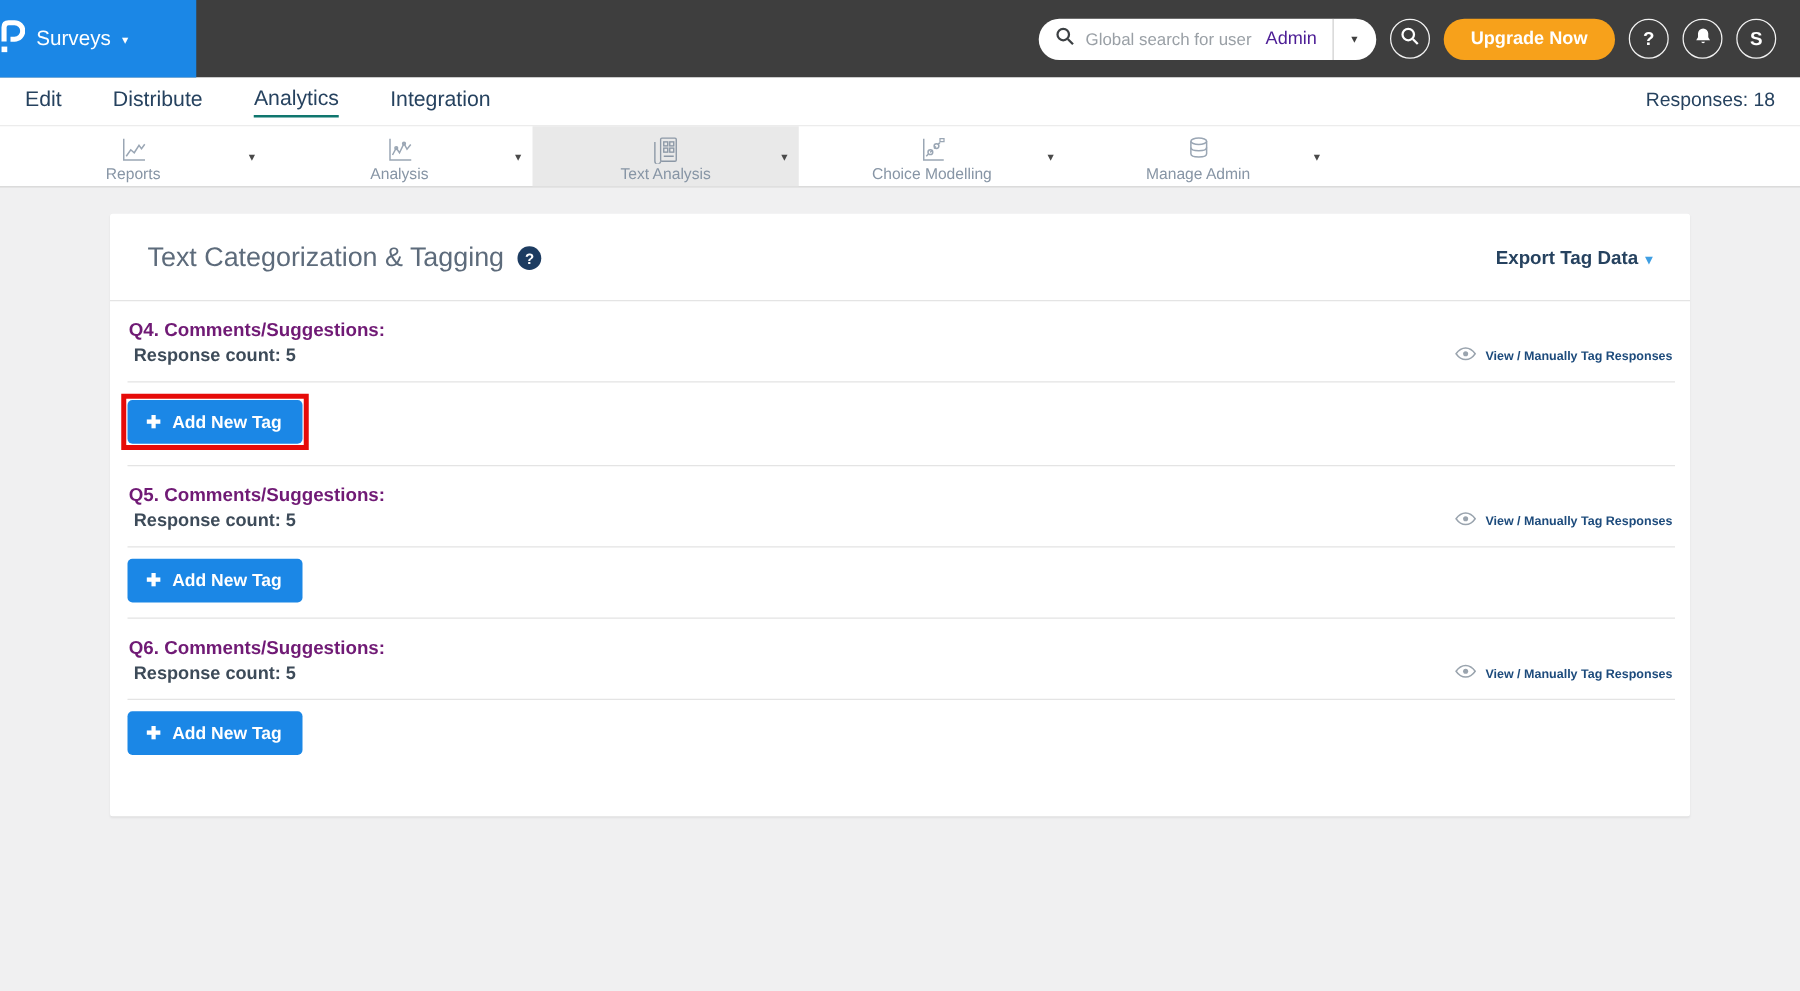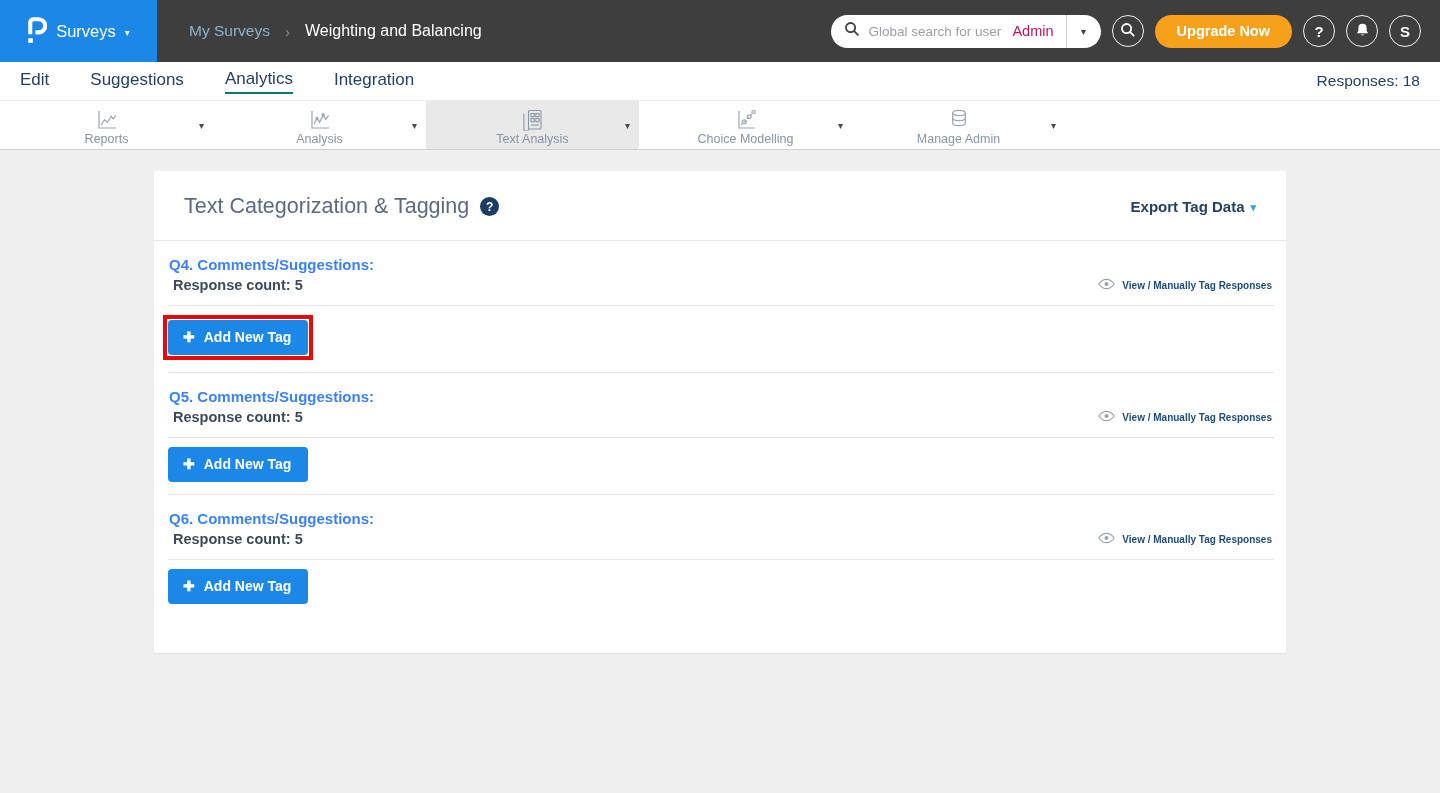--- a/index.html
+++ b/index.html
@@ -2,34 +2,34 @@
 <html><head>
 <meta charset="utf-8">
 <style>
   * { margin:0; padding:0; box-sizing:border-box; }
   html,body { width:1440px; height:793px; overflow:hidden; background:#f0f0f1;
     font-family:"Liberation Sans", sans-serif; }
 
   
   .topbar { height:62px; background:#3e3e3e; display:flex; align-items:center; }
   .brand { width:157px; height:62px; background:#1b87e6; display:flex; align-items:center;
-    justify-content:center; gap:9px; cursor:pointer; flex-shrink:0; }
+    gap:9px; cursor:pointer; flex-shrink:0; }
   .brand .blabel { color:#fff; font-size:16.5px; }
   .brand .caret { color:#fff; font-size:10px; padding-top:2px; }
   .crumbs { display:flex; align-items:center; gap:15px; margin-left:32px; }
   .crumb-parent { color:#8fb2cc; font-size:15.5px; text-decoration:none; cursor:pointer; }
   .crumb-sep { color:#8f8f8f; font-size:15px; }
   .crumb-cur { color:#ffffff; font-size:16px; }
   .top-right { margin-left:auto; display:flex; align-items:center; gap:11px; padding-right:19px; }
   .searchpill { display:flex; align-items:center; background:#fff; height:33px;
     border-radius:17px; padding-left:13px; overflow:hidden; }
   .searchpill input { border:none; outline:none; width:138px; margin-left:8px;
     font-size:13.5px; color:#701a75; font-family:"Liberation Sans", sans-serif; }
   .searchpill input::placeholder { color:#9aa0a6; }
-  .scope { font-size:14.5px; color:#be185d; margin:0 12px 0 6px; cursor:pointer; }
+  .scope { font-size:14.5px; color:#4c1d95; margin:0 12px 0 6px; cursor:pointer; }
   .vsep { width:1px; height:33px; background:#cfcfcf; }
   .pillcaret { width:34px; text-align:center; color:#3f3f3f; font-size:10px; cursor:pointer; }
   .cbtn { width:32px; height:32px; border-radius:50%; border:1.6px solid #f2f2f2;
     color:#fff; display:flex; align-items:center; justify-content:center;
     font-size:15px; font-weight:bold; cursor:pointer; }
   .upgrade { height:33px; border:none; border-radius:17px; background:#f7a11b; color:#fff;
     font-weight:bold; font-size:14.5px; padding:0 22px; cursor:pointer;
     font-family:"Liberation Sans", sans-serif; }
 
   
@@ -45,36 +45,36 @@
   .tab { width:213px; position:relative; display:flex; flex-direction:column;
     align-items:center; justify-content:center; padding-top:3px; cursor:pointer; }
   .tab.active { background:#e9e9e9; }
   .tab .tlabel { font-size:12.5px; color:#8795a5; margin-top:1px; }
   .tab .tcaret { position:absolute; right:9px; top:50%; transform:translateY(-42%);
     color:#4a4a4a; font-size:10px; }
   .ticon { height:24px; display:flex; align-items:flex-end; }
 
   
   .content { padding-top:21px; }
-  .card { width:1132px; margin:0 auto; background:#fff; border-radius:2px;
+  .card { width:1264px; margin:0 auto; background:#fff; border-radius:2px;
     box-shadow:0 1px 2px rgba(0,0,0,0.07); padding-bottom:37px; }
   .cardhead { display:flex; align-items:center; justify-content:space-between;
     padding:23px 30px 21px 30px; }
   .cardtitle { display:flex; align-items:center; gap:11px; font-size:21.5px; color:#5d6b7b; }
   .helpdot { width:19px; height:19px; border-radius:50%; background:#1d3c61; color:#fff;
     font-size:12px; font-weight:bold; display:flex; align-items:center; justify-content:center;
     cursor:pointer; }
   .export { font-size:15px; font-weight:bold; color:#26425f; cursor:pointer;
     display:flex; align-items:center; gap:6px; }
   .export .ecaret { color:#3f9ee2; font-size:11px; padding-top:2px; }
   .hr-full { border-top:1px solid #e4e4e4; }
   .sections { padding:0 12px 0 14px; }
   .hr { border-top:1px solid #e4e4e4; }
   .qrow { display:flex; justify-content:space-between; padding:13px 2px 9px 1px; }
-  .qtitle { font-size:15px; font-weight:bold; color:#3b82f6; line-height:21px; }
+  .qtitle { font-size:15px; font-weight:bold; color:#701a75; line-height:21px; }
   .qcount { font-size:14.5px; font-weight:bold; color:#3d4b59; line-height:21px; padding-left:4px; }
   .viewlink { align-self:flex-end; display:flex; align-items:center; gap:7px;
     margin-bottom:2px; cursor:pointer; }
   .viewlink .vtext { font-size:10px; font-weight:bold; color:#1d4b7c; }
   .btnrow { padding:9px 0 12px 0; }
   .addtag { display:inline-flex; align-items:center; gap:9px; background:#1b87e6; color:#fff;
     border:none; border-radius:4px; padding:9px 17px 10px 15px; font-size:14px; font-weight:bold;
     cursor:pointer; font-family:"Liberation Sans", sans-serif; }
   .addtag .plus { font-size:14px; font-weight:bold; }
   .redbox { display:inline-block; border:4px solid #e60b09; padding:1px; margin-left:-5px; }
@@ -86,25 +86,20 @@
   <div class="brand">
     <span>
       <svg width="20" height="27" viewBox="0 0 21 28">
         <path d="M3.4 19 V7 Q3.4 3.2 7.2 3.2 h5 a6.9 6.9 0 1 1 0 13.8 H8.8" fill="none" stroke="#ffffff" stroke-width="4.3"></path>
         <rect x="1.3" y="23.2" width="4.8" height="4.8" fill="#ffffff"></rect>
       </svg>
     </span>
     <span class="blabel">Surveys</span>
     <span class="caret">▾</span>
   </div>
-  <div class="crumbs">
-    <a class="crumb-parent">My Surveys</a>
-    <span class="crumb-sep">›</span>
-    <span class="crumb-cur">Weighting and Balancing</span>
-  </div>
 
   <div class="top-right">
     <div class="searchpill">
       <span>
         <svg width="16" height="16" viewBox="0 0 16 16" fill="none" stroke="#3c4043" stroke-width="1.8">
           <circle cx="6.6" cy="6.6" r="4.6"></circle>
             <line x1="10.2" y1="10.2" x2="14.4" y2="14.4"></line>
         </svg>
       </span>
       <input placeholder="Global search for user" style="">
@@ -136,21 +131,21 @@
       </span>
     </div>
     <div class="cbtn">
       <span>S</span>
     </div>
   </div>
 </div>
 
 <div class="subnav">
   <a>Edit</a>
-  <a>Suggestions</a>
+  <a>Distribute</a>
   <a class="active">Analytics</a>
   <a>Integration</a>
   <div class="responses">Responses: 18</div>
 </div>
 
 <div class="tabbar">
 
   <div class="tab">
     <span class="ticon">
       <svg width="24" height="22" viewBox="0 0 24 22" fill="none" stroke="#9aa6b4" stroke-width="1.2">

